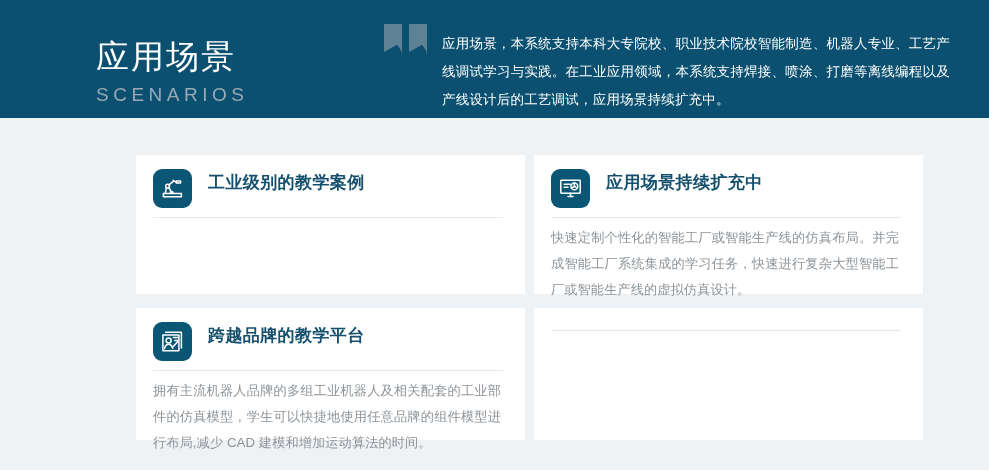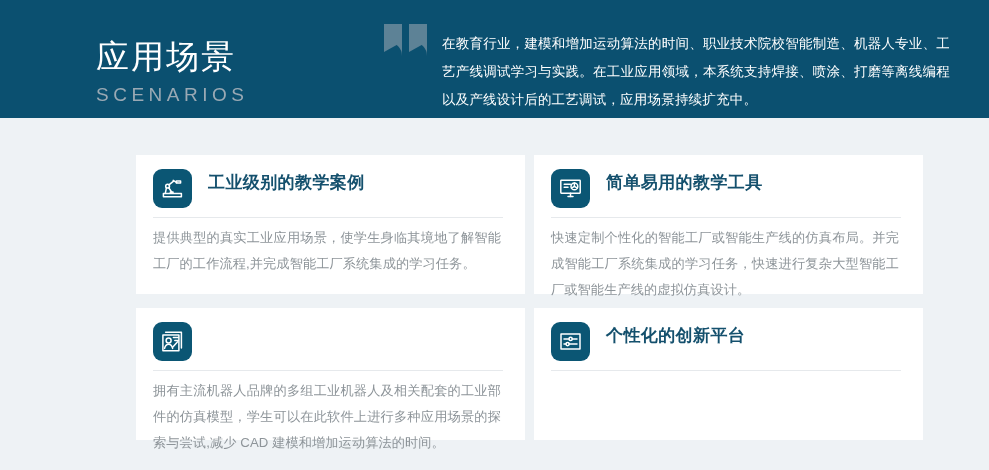--- a/index.html
+++ b/index.html
@@ -186,21 +186,21 @@
       <div class="banner-title-en">SCENARIOS</div>
     </div>
 
     <div class="banner-quote">
       <span class="quote-glyph">
         <i class="q1"></i>
         <i class="q2"></i>
       </span>
     </div>
 
-    <p class="banner-desc">在教育行业，建模和增加运动算法的时间、职业技术院校智能制造、机器人专业、工艺产线调试学习与实践。在工业应用领域，本系统支持焊接、喷涂、打磨等离线编程以及产线设计后的工艺调试，应用场景持续扩充中。</p>
+    <p class="banner-desc">应用场景，本系统支持本科大专院校、职业技术院校智能制造、机器人专业、工艺产线调试学习与实践。在工业应用领域，本系统支持焊接、喷涂、打磨等离线编程以及产线设计后的工艺调试，应用场景持续扩充中。</p>
 
   </div>
 </header>
 
 <main class="cards-area">
   <div class="card-grid">
 
     <section class="card">
       <div class="card-head">
         <span class="card-icon">
@@ -215,41 +215,40 @@
               <path d="M10.4 16.0 L13.0 16.0 L13.0 17.3 L10.4 17.3 Z"></path>
               <rect x="3.4" y="17.6" width="18.0" height="3.1"></rect>
             </g>
           </svg>
         </span>
         <div class="card-headtext">
           <div class="card-title">工业级别的教学案例</div>
         </div>
       </div>
       <div class="card-divider"></div>
-      <p class="card-body">提供典型的真实工业应用场景，使学生身临其境地了解智能工厂的工作流程,并完成智能工厂系统集成的学习任务。</p>
     </section>
 
     <section class="card">
       <div class="card-head">
         <span class="card-icon">
           <svg width="25" height="25" viewBox="0 0 25 25" aria-hidden="true">
             <g fill="none" stroke="#ffffff" stroke-width="1.5" stroke-linecap="round" stroke-linejoin="round">
               <rect x="2.8" y="4.2" width="19.4" height="13.0" rx="0.6"></rect>
               <path d="M6.2 8.2 L12.4 8.2"></path>
               <path d="M6.2 11.3 L10.0 11.3"></path>
               <circle cx="16.4" cy="10.4" r="3.4"></circle>
               <path d="M16.4 7.0 L16.4 10.4 L19.3 12.2"></path>
               <path d="M16.4 10.4 L13.5 12.2"></path>
               <path d="M10.0 20.6 L15.0 20.6"></path>
               <path d="M12.5 17.2 L12.5 20.6"></path>
             </g>
           </svg>
         </span>
         <div class="card-headtext">
-          <div class="card-title">简单易用的教学工具</div>
+          <div class="card-title">应用场景持续扩充中</div>
         </div>
       </div>
       <div class="card-divider"></div>
       <p class="card-body">快速定制个性化的智能工厂或智能生产线的仿真布局。并完成智能工厂系统集成的学习任务，快速进行复杂大型智能工厂或智能生产线的虚拟仿真设计。</p>
     </section>
 
     <section class="card">
       <div class="card-head">
         <span class="card-icon">
           <svg width="25" height="25" viewBox="0 0 25 25" aria-hidden="true">
@@ -257,41 +256,26 @@
               <path d="M5.6 3.2 L21.4 3.2 L21.4 19.0"></path>
               <rect x="2.9" y="6.0" width="16.0" height="15.8"></rect>
               <circle cx="8.6" cy="11.6" r="2.5"></circle>
               <path d="M4.6 19.4 C5.2 16.4 7.0 15.2 8.6 15.2 C10.2 15.2 12.0 16.4 12.6 19.4"></path>
               <path d="M13.4 8.6 L18.2 8.6"></path>
               <path d="M14.8 11.4 L18.2 11.4"></path>
               <path d="M12.6 18.3 L17.6 12.7"></path>
             </g>
           </svg>
         </span>
-      </div>
-      <div class="card-divider"></div>
-      <p class="card-body">拥有主流机器人品牌的多组工业机器人及相关配套的工业部件的仿真模型，学生可以在此软件上进行多种应用场景的探索与尝试,减少 CAD 建模和增加运动算法的时间。</p>
-    </section>
-
-    <section class="card">
-      <div class="card-head">
-        <span class="card-icon">
-          <svg width="25" height="25" viewBox="0 0 25 25" aria-hidden="true">
-            <g fill="none" stroke="#ffffff" stroke-width="1.5" stroke-linecap="round" stroke-linejoin="round">
-              <rect x="3.0" y="5.0" width="19.0" height="15.0"></rect>
-              <path d="M6.0 9.9 L11.1 9.9"></path>
-              <path d="M14.2 9.9 L19.0 9.9"></path>
-              <circle cx="12.6" cy="9.9" r="1.6"></circle>
-              <path d="M6.0 15.1 L8.0 15.1"></path>
-              <path d="M11.2 15.1 L19.0 15.1"></path>
-              <circle cx="9.6" cy="15.1" r="1.6"></circle>
-            </g>
-          </svg>
-        </span>
         <div class="card-headtext">
-          <div class="card-title">个性化的创新平台</div>
+          <div class="card-title">跨越品牌的教学平台</div>
         </div>
       </div>
       <div class="card-divider"></div>
+      <p class="card-body">拥有主流机器人品牌的多组工业机器人及相关配套的工业部件的仿真模型，学生可以快捷地使用任意品牌的组件模型进行布局,减少 CAD 建模和增加运动算法的时间。</p>
+    </section>
+
+    <section class="card">
+      <div class="card-divider"></div>
     </section>
 
   </div>
 </main>
 
 </body></html>

